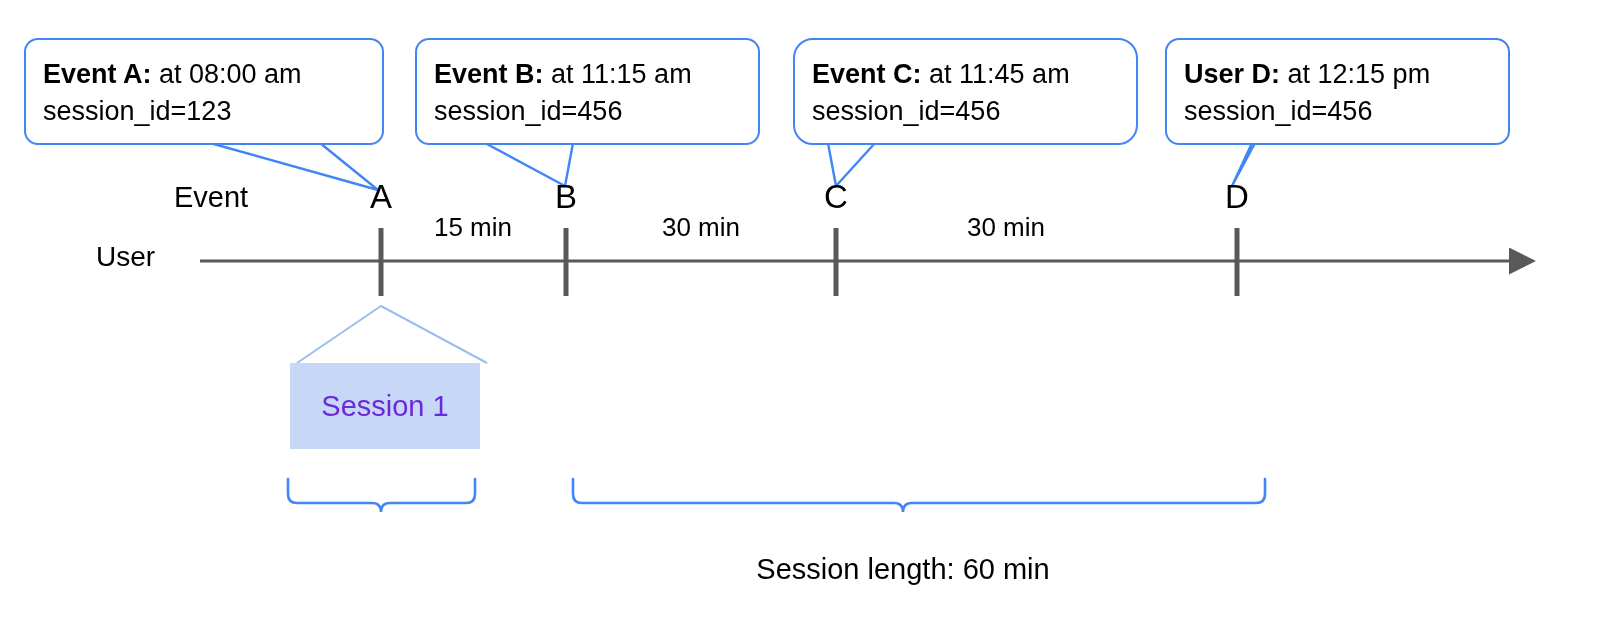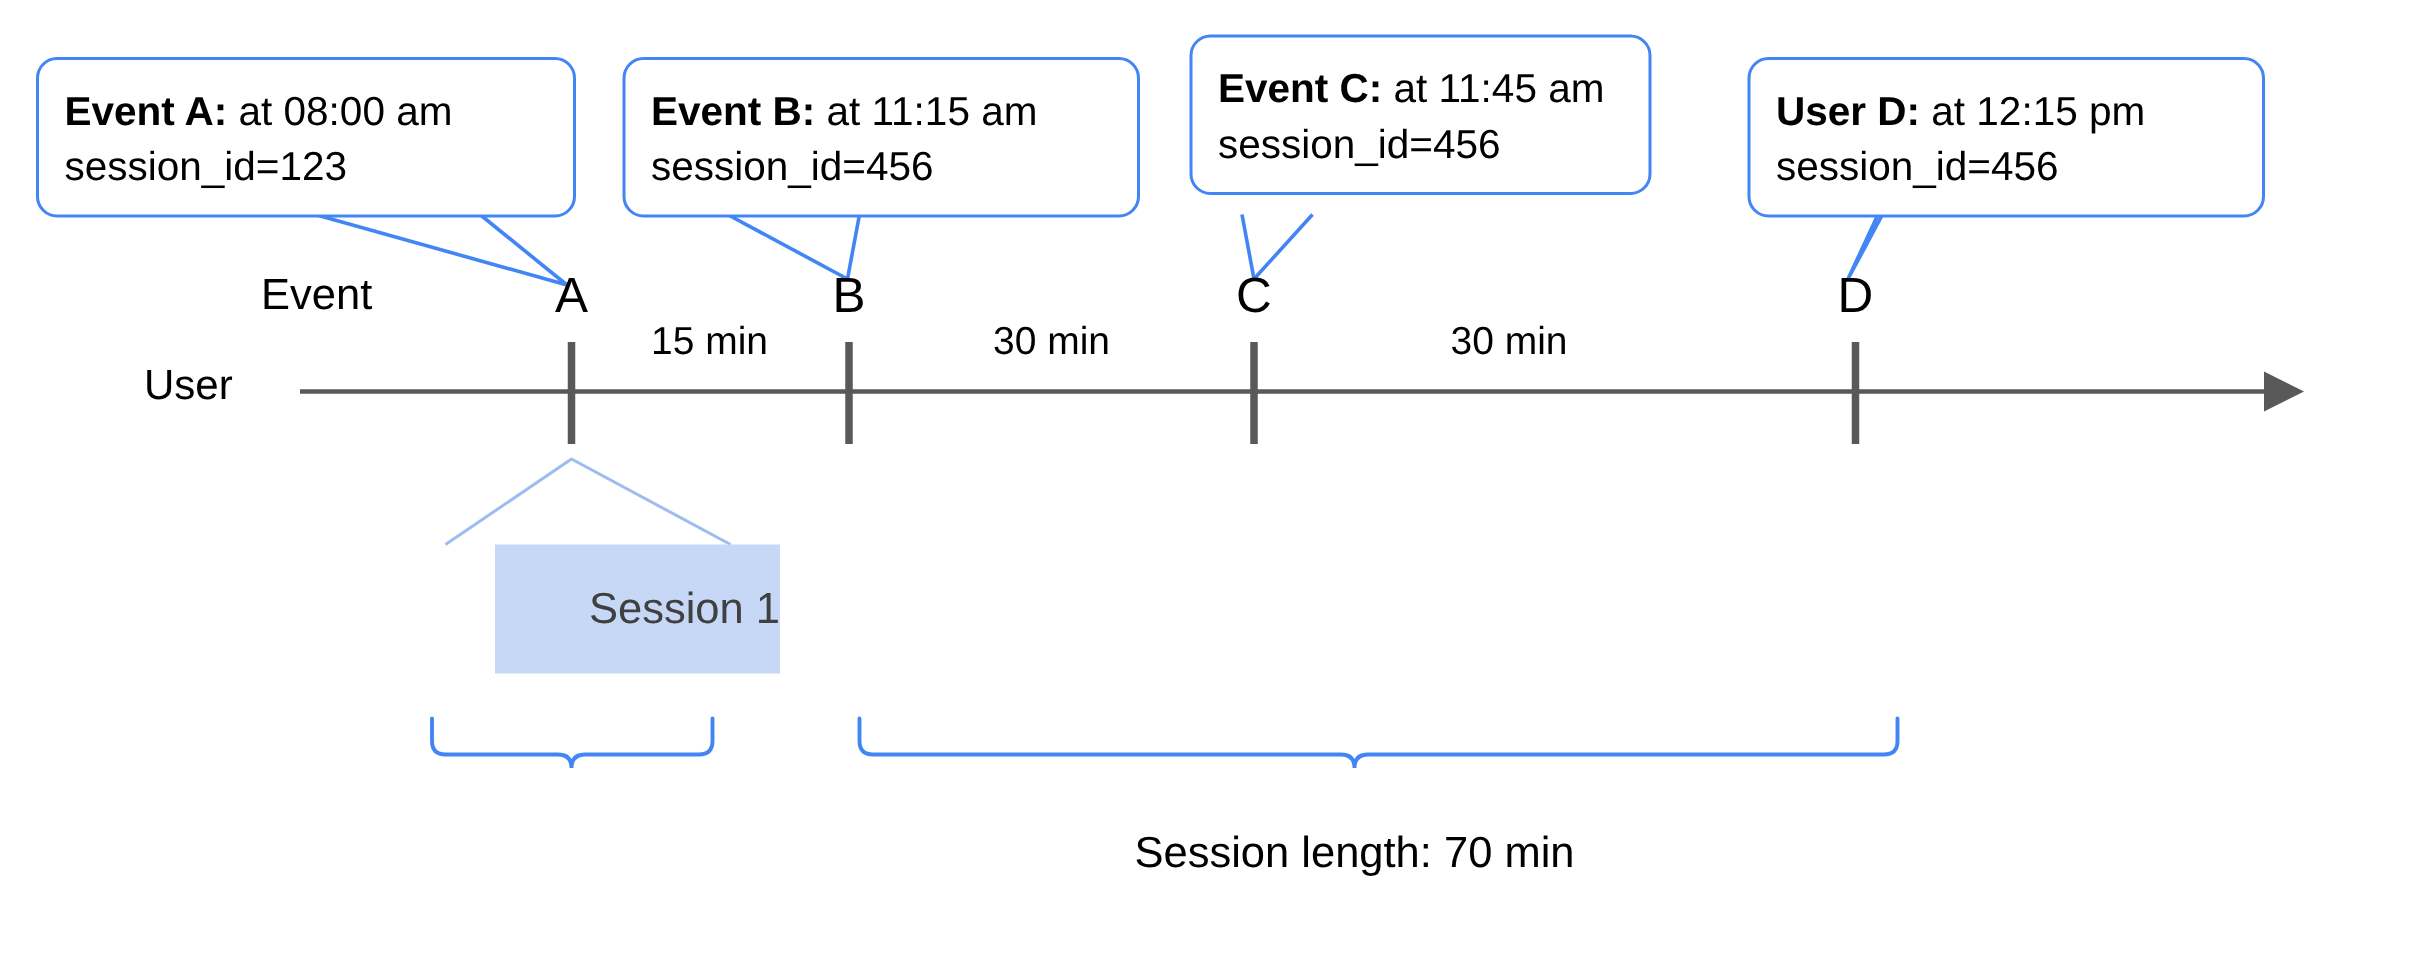--- a/index.html
+++ b/index.html
@@ -68,25 +68,24 @@
     font-size: 26px;
     text-align: center;
   }
 
   
   .session-box {
     position: absolute;
     background: #c7d8f7;
     display: flex;
     align-items: center;
-    justify-content: flex-end;
-    color: #404040;
+    justify-content: center;
+    color: #6d28d9;
     font-size: 29px;
     z-index: 2;
-    margin-left: 40px;
   }
 
   
   .session-length {
     position: absolute;
     font-size: 29px;
     color: #000000;
     white-space: nowrap;
     text-align: center;
     z-index: 2;
@@ -136,21 +135,21 @@
   <div class="callout" style="left:24px; top:38px; width:360px;">
     <span><span class="ev-name">Event A:</span><span> at 08:00 am</span></span>
     <span class="ev-line2">session_id=123</span>
   </div>
 
   <div class="callout" style="left:415px; top:38px; width:345px;">
     <span><span class="ev-name">Event B:</span><span> at 11:15 am</span></span>
     <span class="ev-line2">session_id=456</span>
   </div>
 
-  <div class="callout" style="left:793px; top:23px; width:308px;">
+  <div class="callout" style="left:793px; top:38px; width:345px;border-radius:20px;">
     <span><span class="ev-name">Event C:</span><span> at 11:45 am</span></span>
     <span class="ev-line2">session_id=456</span>
   </div>
 
   <div class="callout" style="left:1165px; top:38px; width:345px;">
     <span><span class="ev-name">User D:</span><span> at 12:15 pm</span></span>
     <span class="ev-line2">session_id=456</span>
   </div>
 
   <div class="ax-label lbl-user" style="left:96px; top:241px;">User</div>
@@ -165,15 +164,15 @@
   <div class="ax-label lbl-interval" style="left:403px; top:212px; width:140px;">15 min</div>
   <div class="ax-label lbl-interval" style="left:631px; top:212px; width:140px;">30 min</div>
   <div class="ax-label lbl-interval" style="left:936px; top:212px; width:140px;">30 min</div>
 
   <div class="session-box" style="left:290px; top:363px; width:190px; height:86px;">
     <span>Session 1</span>
   </div>
 
 
 
-  <div class="session-length" style="left:743px; top:553px; width:320px;">Session length: 70 min</div>
+  <div class="session-length" style="left:743px; top:553px; width:320px;">Session length: 60 min</div>
 
 </div>
 
 </body></html>

